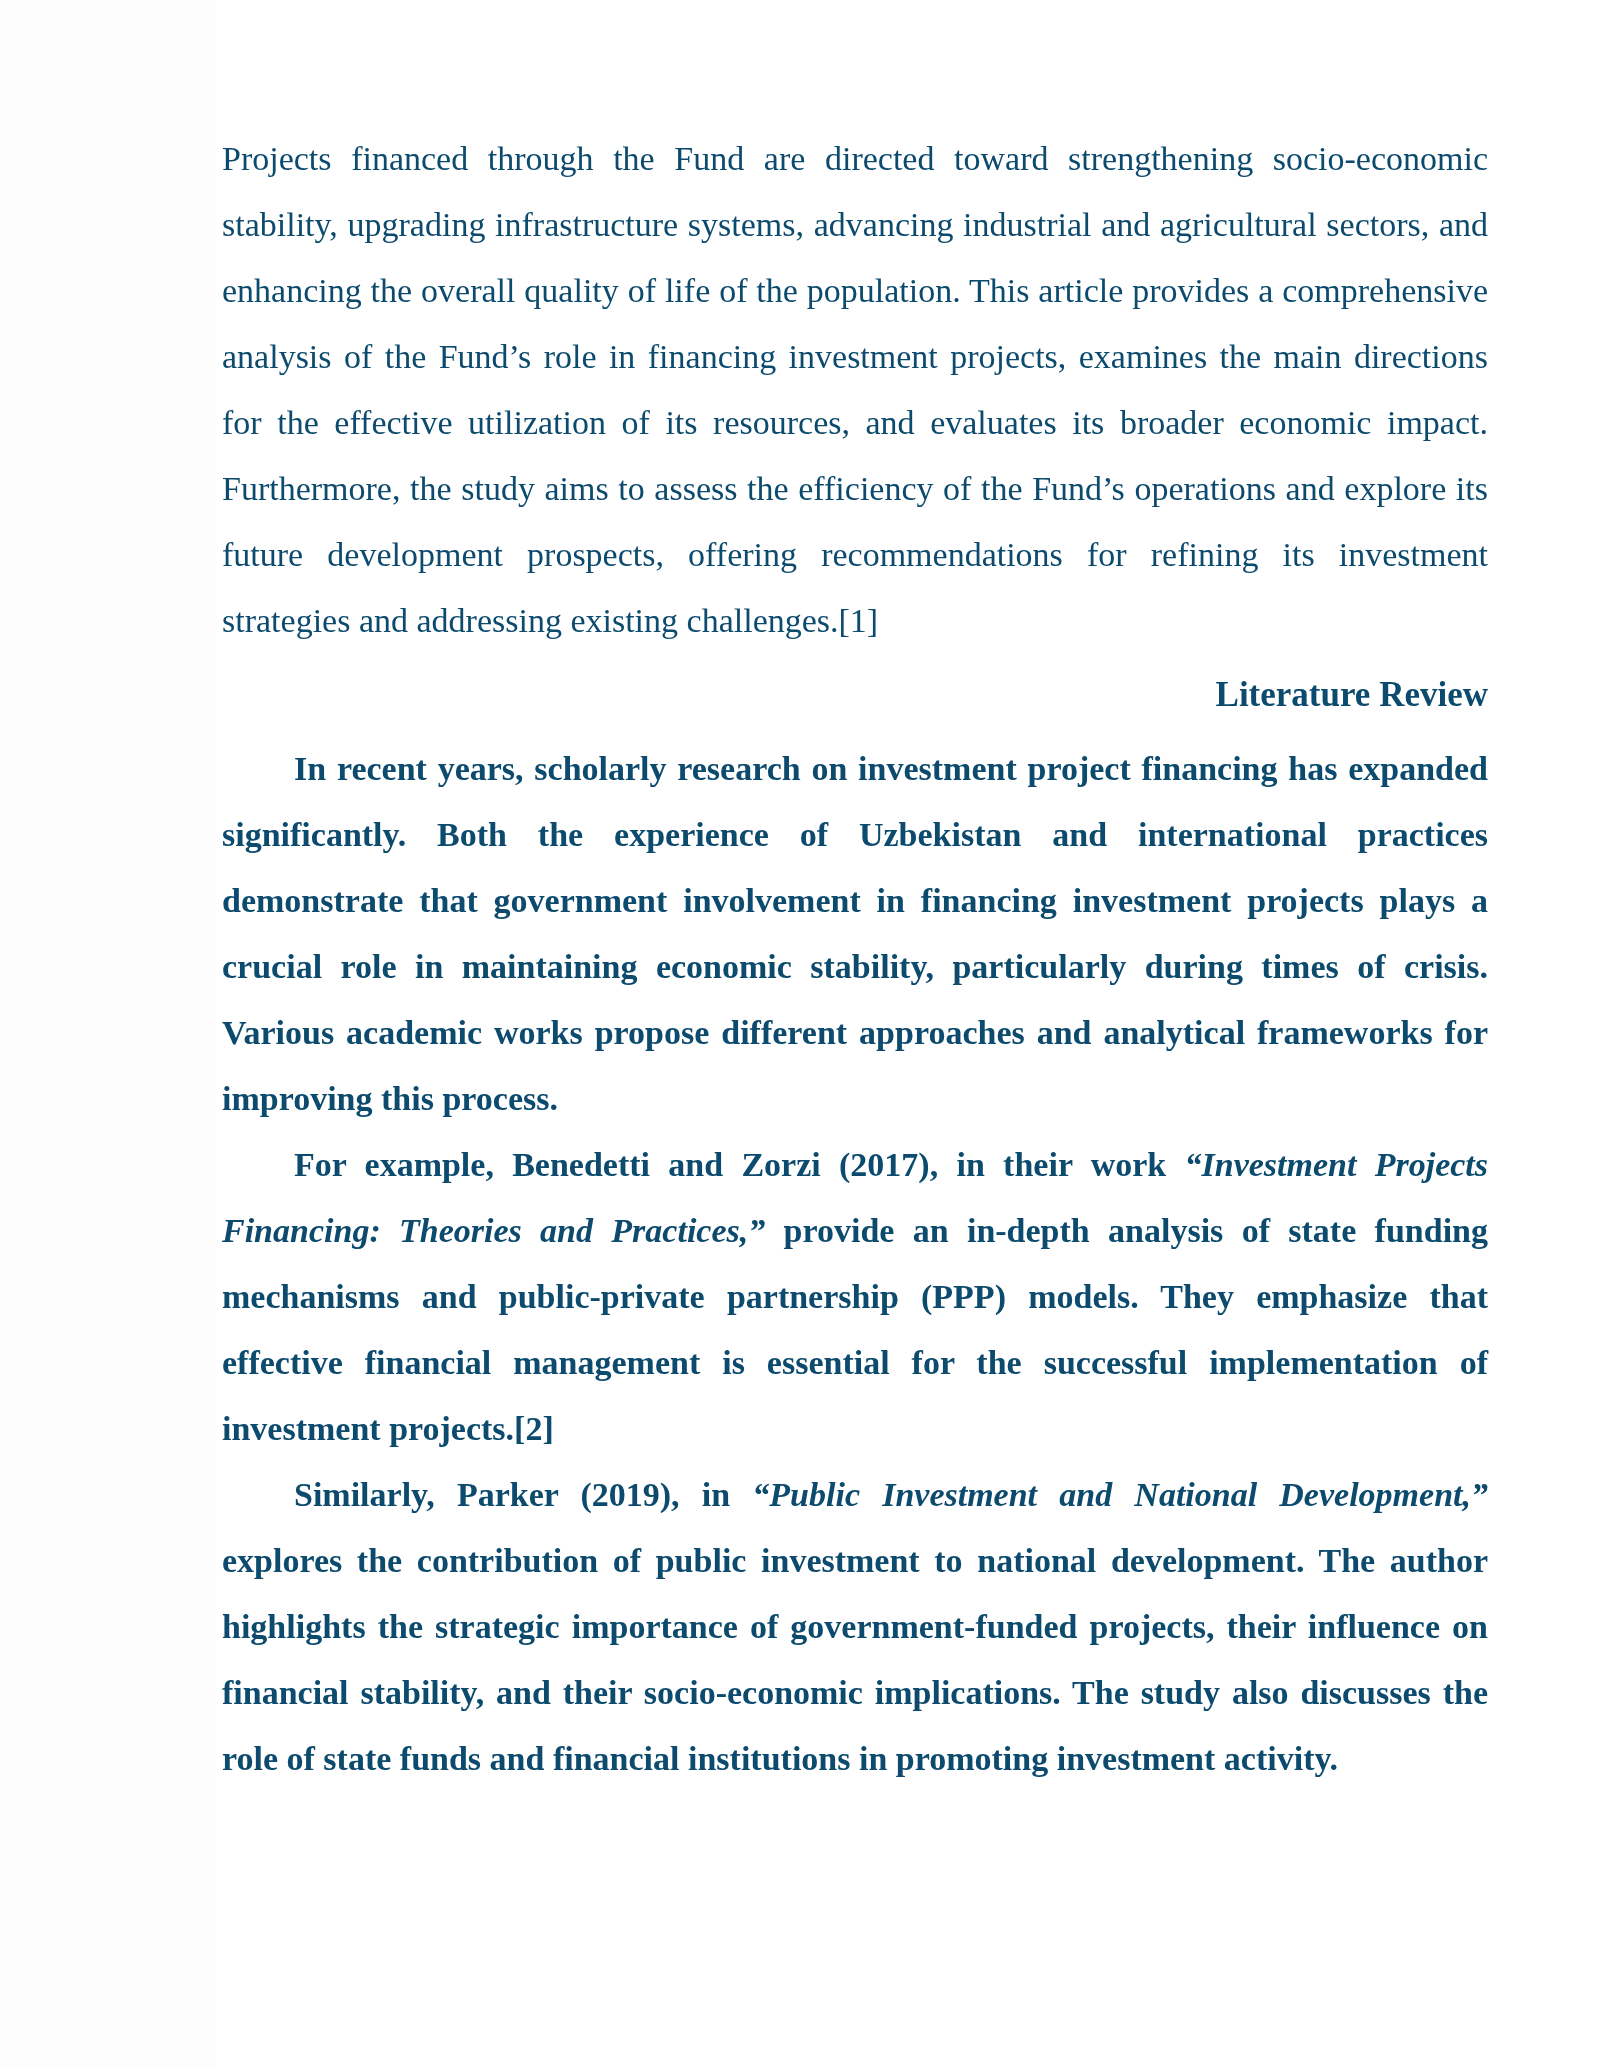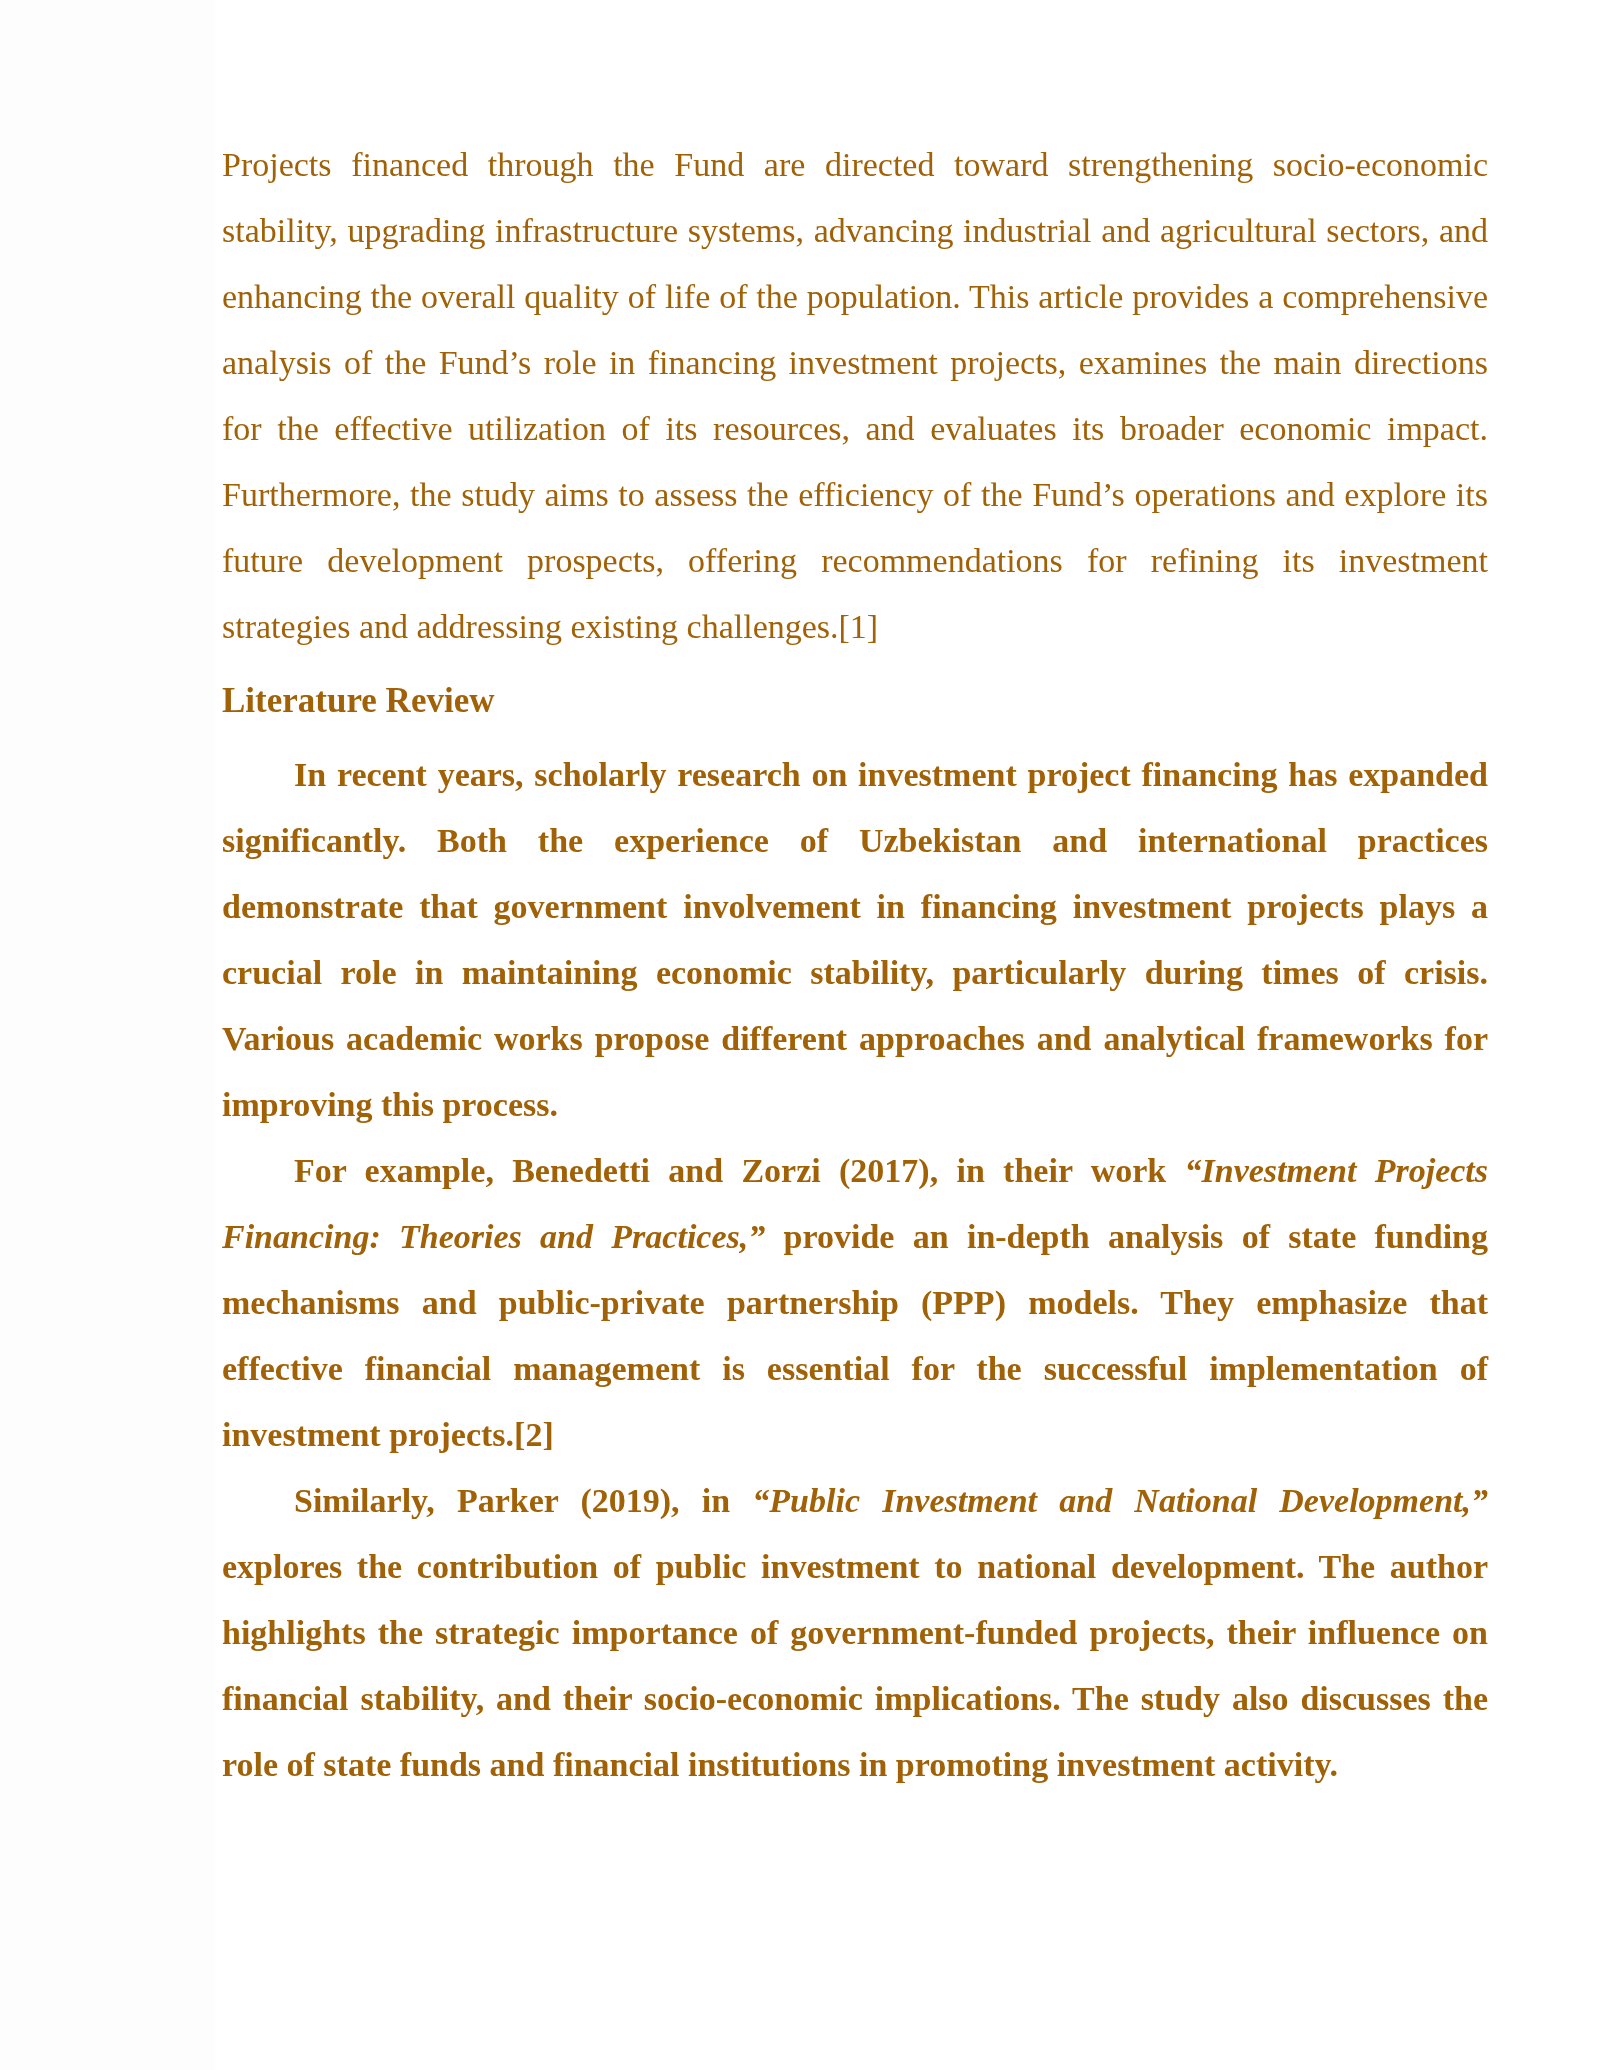--- a/index.html
+++ b/index.html
@@ -17,39 +17,39 @@
     position: absolute;
     left: 0;
     top: 0;
     width: 215px;
     height: 2070px;
     background: #fdfdfd;
   }
   .page-content {
     position: absolute;
     left: 222px;
-    top: 132px;
+    top: 126px;
     width: 1266px;
     font-family: "Liberation Serif", "DejaVu Serif", serif;
     font-size: 34px;
     line-height: 66px;
-    color: #a16207;
+    color: #0c4a6e;
   }
   .para {
     margin: 0;
     text-align: justify;
     text-justify: inter-word;
   }
   .para.indented {
     text-indent: 72px;
     font-weight: bold;
   }
   .section-heading {
     margin: 8px 0;
-    text-align: left;
+    text-align: right;
     font-weight: bold;
     font-size: 35px;
     line-height: 66px;
   }
   .italic {
     font-style: italic;
   }
 </style>
 </head>
 <body>

